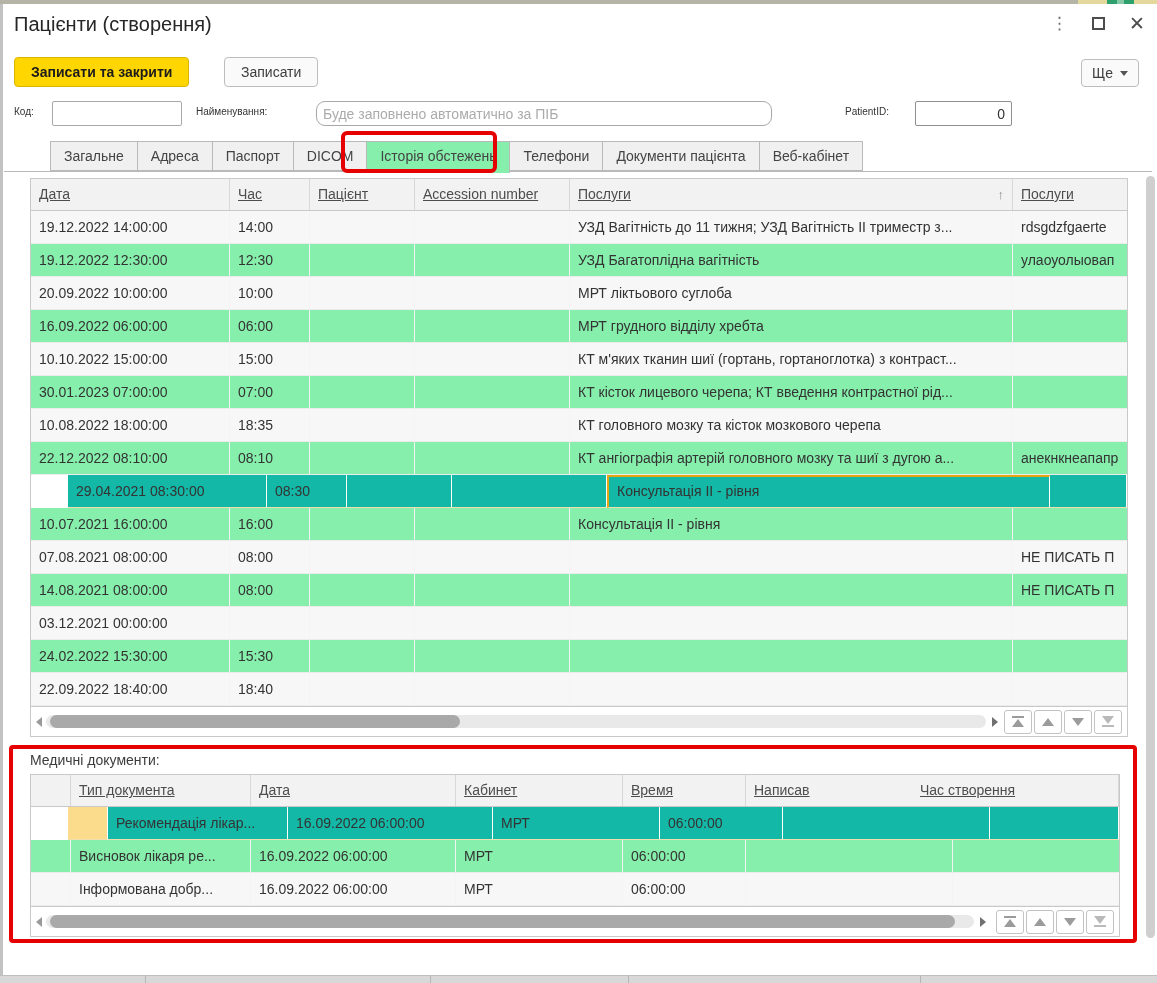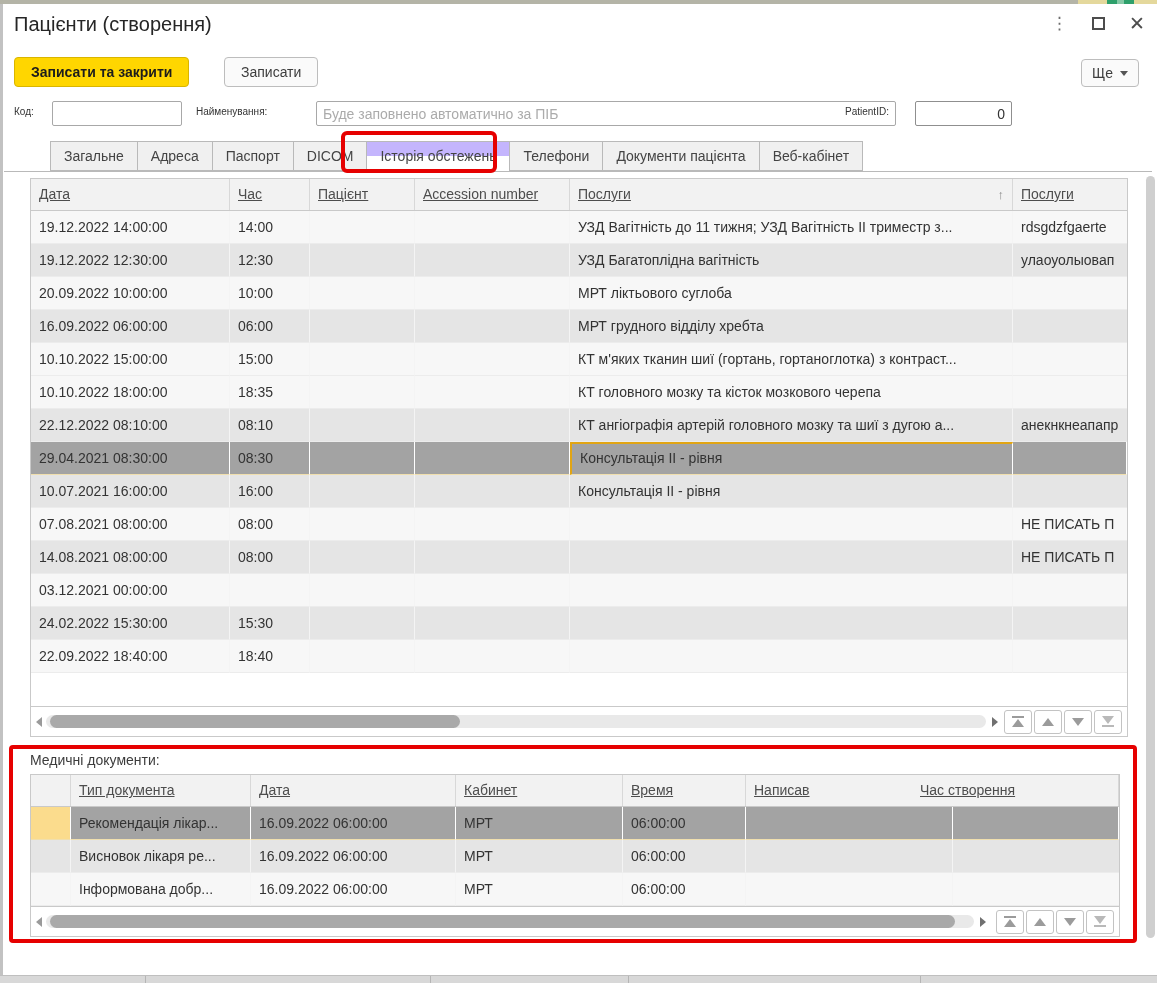--- a/index.html
+++ b/index.html
@@ -27,43 +27,43 @@
   .btn-primary { position:absolute; left:14px; top:57px; height:30px; padding:0 16px; background:#ffd600; border:1px solid #d9b500; font-weight:bold; color:#1c1c1c; }
   .btn-plain { position:absolute; left:224px; top:57px; height:30px; padding:0 16px; background:#fafafa; border:1px solid #bdbdbd; color:#3d3d3d; }
   .btn-more { position:absolute; left:1081px; top:59px; height:28px; padding:0 10px; background:#fafafa; border:1px solid #bdbdbd; color:#3d3d3d; gap:7px; }
   .caret-down { width:0; height:0; border-left:4px solid transparent; border-right:4px solid transparent; border-top:5px solid #555; }
 
   
   .flabel { position:absolute; top:106px; font-size:10px; color:#333; }
   .finput { position:absolute; top:101px; height:25px; border:1px solid #a8a8a8; border-radius:2px; font-size:14px; color:#333; padding:0 6px; font-family:"Liberation Sans",sans-serif; }
   .finput::placeholder { color:#ababab; }
   #f-code  { left:52px;  width:130px; }
-  #f-name  { left:316px; width:580px; }
+  #f-name  { left:316px; width:456px;border-radius:9px; }
   #f-pid   { left:915px; width:97px; text-align:right; border-color:#8f8f8f; }
   #l-code { left:14px; } #l-name { left:196px; } #l-pid { left:845px; }
 
   
   .tabs-line { position:absolute; left:4px; top:171px; width:1148px; height:1px; background:#b9b9b9; }
   .tabs-bar { position:absolute; left:14px; top:141px; display:flex; z-index:4;padding-left:36px; }
   .tab { height:30px; line-height:29px; padding:0 13px; font-size:14px; color:#444; background:#f0f0f0; border:1px solid #b9b9b9; margin-left:-1px; cursor:pointer; white-space:nowrap; }
   .tab:first-child { margin-left:0; }
-  .tab.active { background:#c4b5fd; height:15px; border-bottom:none; z-index:6; position:relative; }
+  .tab.active { background:#86efac; height:32px; border-bottom:none; z-index:6; position:relative; }
 
   
   .gtable { position:absolute; background:#fff; border:1px solid #c9c9c9; display:flex; flex-direction:column; overflow:hidden; }
   .ghead { display:flex; height:32px; background:#f2f2f2; border-bottom:1px solid #c9c9c9; flex:none; }
   .hcell { font-size:14px; color:#4d4d4d; line-height:31px; padding:0 8px; border-right:1px solid #d8d8d8; overflow:hidden; white-space:nowrap; display:flex; }
   .hcell .lbl { flex:1; overflow:hidden;text-decoration:underline; }
   .hcell .sort { color:#8a8a8a; font-size:13px; }
   .gbody { flex:1; overflow:hidden; }
   .trow { display:flex; height:33px; cursor:pointer; }
   .tcell { font-size:14px; color:#333; line-height:32px; padding:0 8px; white-space:nowrap; overflow:hidden; border-bottom:1px solid #ececec; border-right:1px solid #f4f4f4; }
   .trow.odd  { background:#f7f7f7; }
-  .trow.even { background:#e5e5e5; }
-  .trow.sel  { background:#a3a3a3; }
+  .trow.even { background:#86efac; }
+  .trow.sel  { background:#14b8a6;margin-left:37px; }
   .trow.sel .tcell { border-right:1px solid #fff; border-bottom:1px solid #f0dfae; }
   .tcell.focus { border:2px solid #e2a513; line-height:29px; }
   .tcell.marker-sel { background:#fbdc8d; }
 
   
   .hist .c0 { width:199px; } .hist .c1 { width:80px; } .hist .c2 { width:105px; }
   .hist .c3 { width:155px; } .hist .c4 { width:443px; } .hist .c5 { flex:1; border-right:none; }
   
   .docs .c0 { width:40px; } .docs .c1 { width:180px; } .docs .c2 { width:205px; }
   .docs .c3 { width:167px; } .docs .c4 { width:123px; } .docs .c5 { width:207px; }
@@ -201,22 +201,30 @@
         <div class="tcell c5"></div>
       </div>
       <div class="trow odd">
         <div class="tcell c0">10.10.2022 15:00:00</div>
         <div class="tcell c1">15:00</div>
         <div class="tcell c2"></div>
         <div class="tcell c3"></div>
         <div class="tcell c4">КТ м'яких тканин шиї (гортань, гортаноглотка) з контраст...</div>
         <div class="tcell c5"></div>
       </div>
-      <div class="trow odd">
-        <div class="tcell c0">10.10.2022 18:00:00</div>
+      <div class="trow even">
+        <div class="tcell c0">30.01.2023 07:00:00</div>
+        <div class="tcell c1">07:00</div>
+        <div class="tcell c2"></div>
+        <div class="tcell c3"></div>
+        <div class="tcell c4">КТ кісток лицевого черепа; КТ введення контрастної рід...</div>
+        <div class="tcell c5"></div>
+      </div>
+      <div class="trow odd">
+        <div class="tcell c0">10.08.2022 18:00:00</div>
         <div class="tcell c1">18:35</div>
         <div class="tcell c2"></div>
         <div class="tcell c3"></div>
         <div class="tcell c4">КТ головного мозку та кісток мозкового черепа</div>
         <div class="tcell c5"></div>
       </div>
       <div class="trow even">
         <div class="tcell c0">22.12.2022 08:10:00</div>
         <div class="tcell c1">08:10</div>
         <div class="tcell c2"></div>

